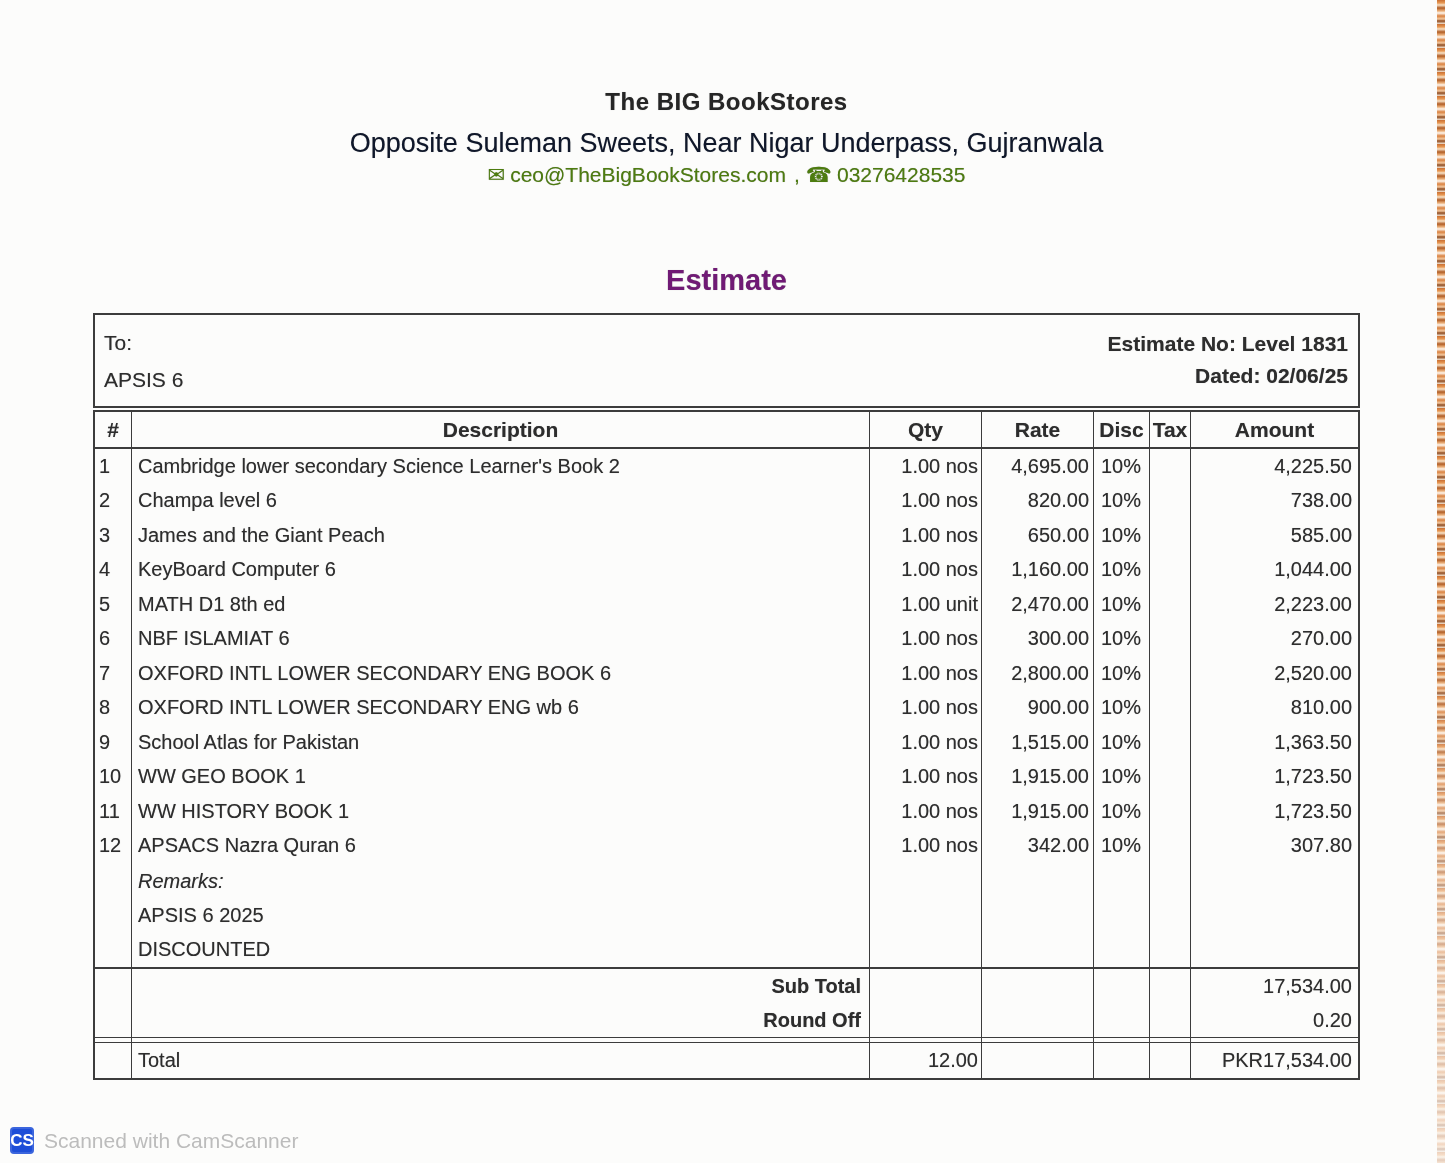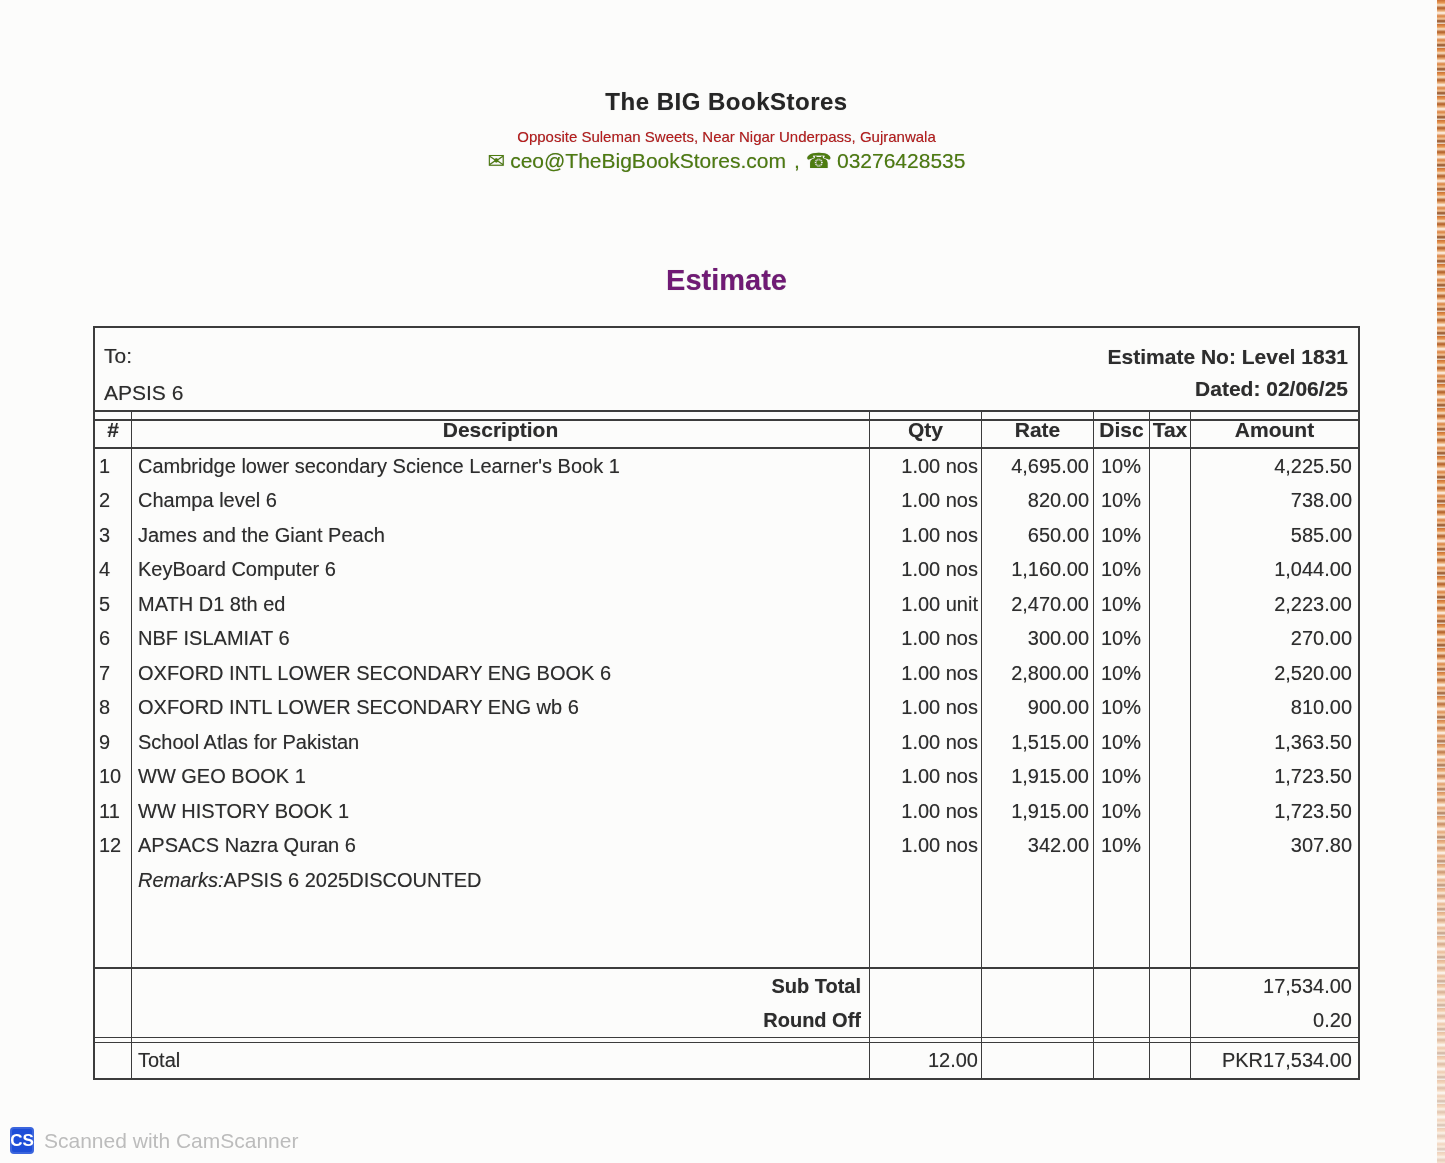--- a/index.html
+++ b/index.html
@@ -9,31 +9,31 @@
     background:#fcfcfb;
     font-family:"Liberation Sans", sans-serif;
     color:#2d2d2d;
     overflow:hidden;
     text-shadow:0 0 0.7px rgba(45,45,45,0.45);
   }
 
   
   .brand { position:absolute; left:93px; top:88px; width:1267px; text-align:center; }
   .brand-name { font-size:24px; font-weight:700; letter-spacing:0.5px; color:#262626; }
-  .brand-address { font-size:15px; margin-top:12px; color:#b91c1c;text-align:center; }
+  .brand-address { font-size:27px; margin-top:12px; color:#0f172a;text-align:center; }
   .brand-contact { font-size:21px; margin-top:4px; color:#4d7c0f; }
   .contact-icon { font-size:21px; margin-right:5px; }
   .contact-sep { margin:0 6px 0 8px; }
 
   
   .doc-title { position:absolute; left:93px; top:264px; width:1267px; text-align:center;
                font-size:29px; font-weight:700; color:#701a75; }
 
   
-  .info-box { position:absolute; left:93px; top:326px; width:1267px; height:95px;
+  .info-box { position:absolute; left:93px; top:313px; width:1267px; height:95px;
               border:2px solid #3c3c3c; box-sizing:border-box; }
   .info-to { position:absolute; left:9px; top:16px; font-size:21px; }
   .info-customer { position:absolute; left:9px; top:53px; font-size:21px; }
   .info-right { position:absolute; right:10px; top:13px; text-align:right;
                 font-size:21px; font-weight:700; line-height:32px; }
 
   
   .tbl { position:absolute; left:93px; top:410px; width:1267px;
          border:2px solid #3c3c3c; box-sizing:border-box;
          --cols:37px 738px 112px 112px 56px 41px 167px; }
@@ -48,21 +48,21 @@
   .drow { height:34.5px; }
   .c-num  { padding-left:4px; }
   .c-desc { padding-left:6px; }
   .c-qty  { justify-content:flex-end; padding-right:3px; }
   .c-rate { justify-content:flex-end; padding-right:4px; }
   .c-disc { padding-left:7px; }
   .c-amt  { justify-content:flex-end; padding-right:6px; }
 
   .remarks-row { height:104px; }
   .remarks-row .cell { align-items:stretch; }
-  .remarks-block { display:flex; flex-direction:row; justify-content:center;
+  .remarks-block { display:flex; flex-direction:column; justify-content:center;
                    line-height:34px; font-size:20px; }
   .remarks-label { font-style:italic; }
 
   .totrow { height:34px; }
   .totrow .c-desc { justify-content:flex-end; padding-right:8px; font-weight:700; }
   .sect-top { border-top:2px solid #3c3c3c; }
   .sep-row { height:4px; border-top:1.5px solid #3c3c3c; border-bottom:1.5px solid #3c3c3c; }
   .sep-row .cell { font-size:0; }
   .total-row { height:35px; }
   .total-row .c-desc { justify-content:flex-start; font-weight:400; }
@@ -116,21 +116,21 @@
       <div class="cell">Description</div>
       <div class="cell">Qty</div>
       <div class="cell">Rate</div>
       <div class="cell">Disc</div>
       <div class="cell">Tax</div>
       <div class="cell">Amount</div>
     </div>
 
     <div class="trow drow">
       <div class="cell c-num">1</div>
-      <div class="cell c-desc">Cambridge lower secondary Science Learner's Book 1</div>
+      <div class="cell c-desc">Cambridge lower secondary Science Learner's Book 2</div>
       <div class="cell c-qty">1.00 nos</div>
       <div class="cell c-rate">4,695.00</div>
       <div class="cell c-disc">10%</div>
       <div class="cell c-tax"></div>
       <div class="cell c-amt">4,225.50</div>
     </div>
 
     <div class="trow drow">
       <div class="cell c-num">2</div>
       <div class="cell c-desc">Champa level 6</div>

